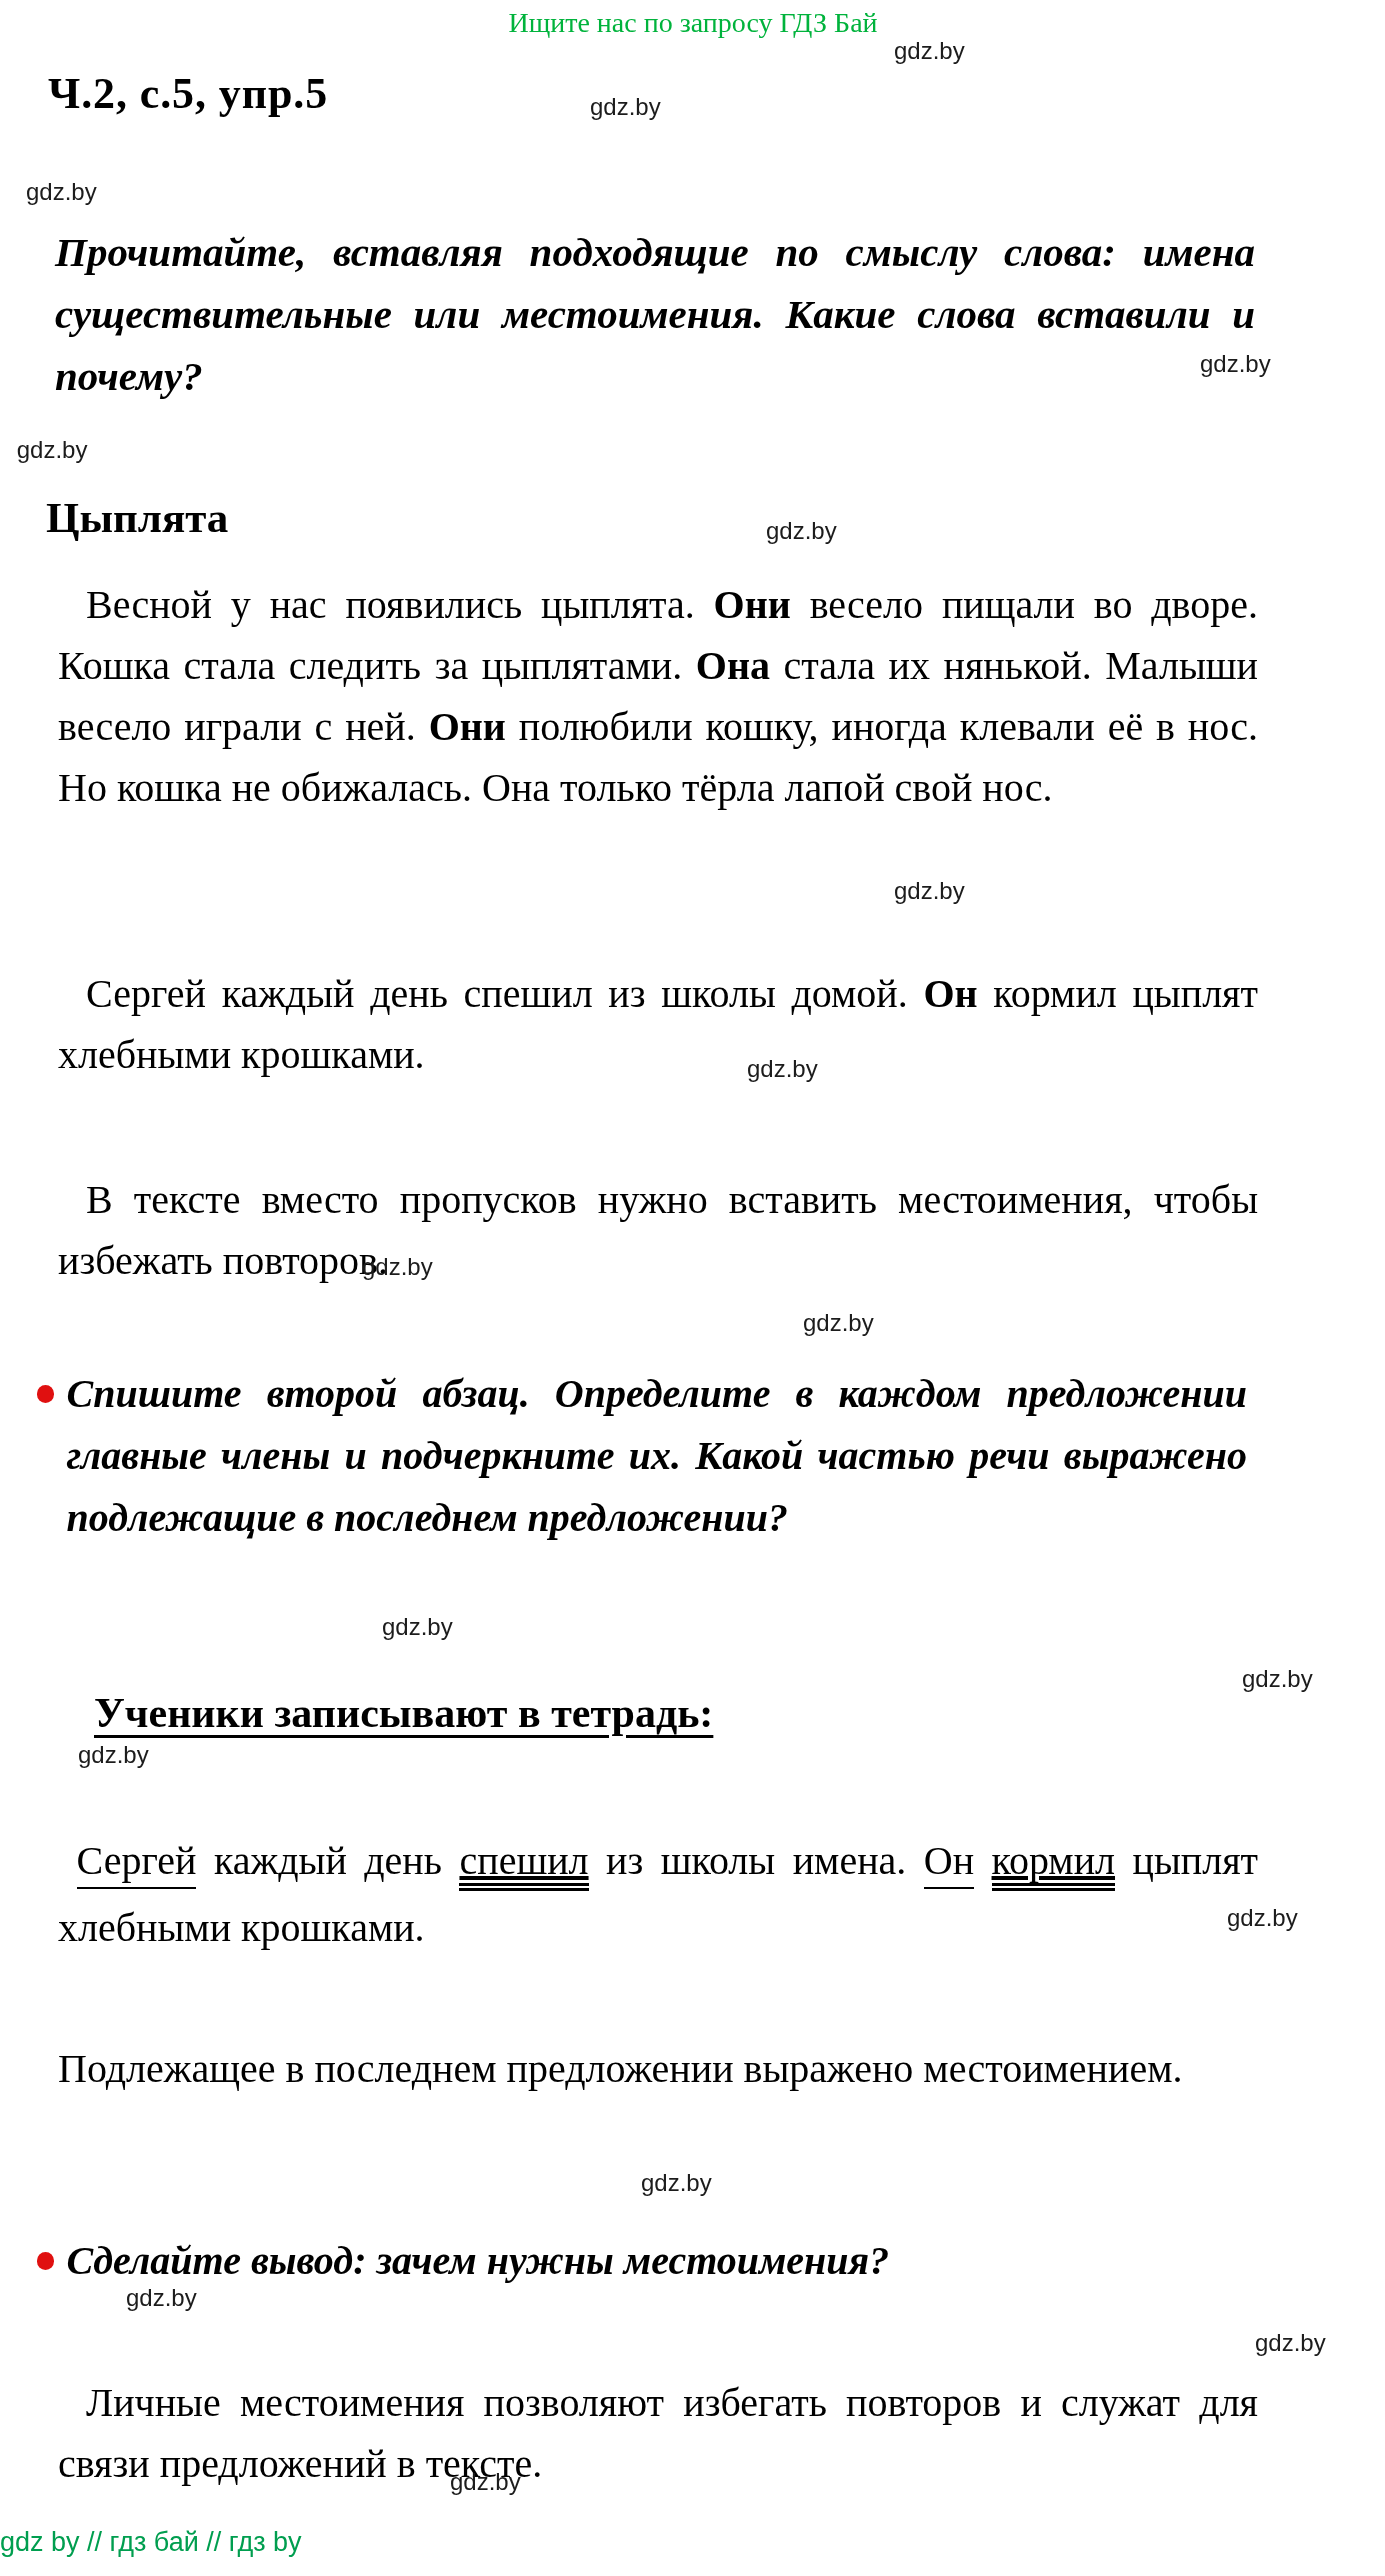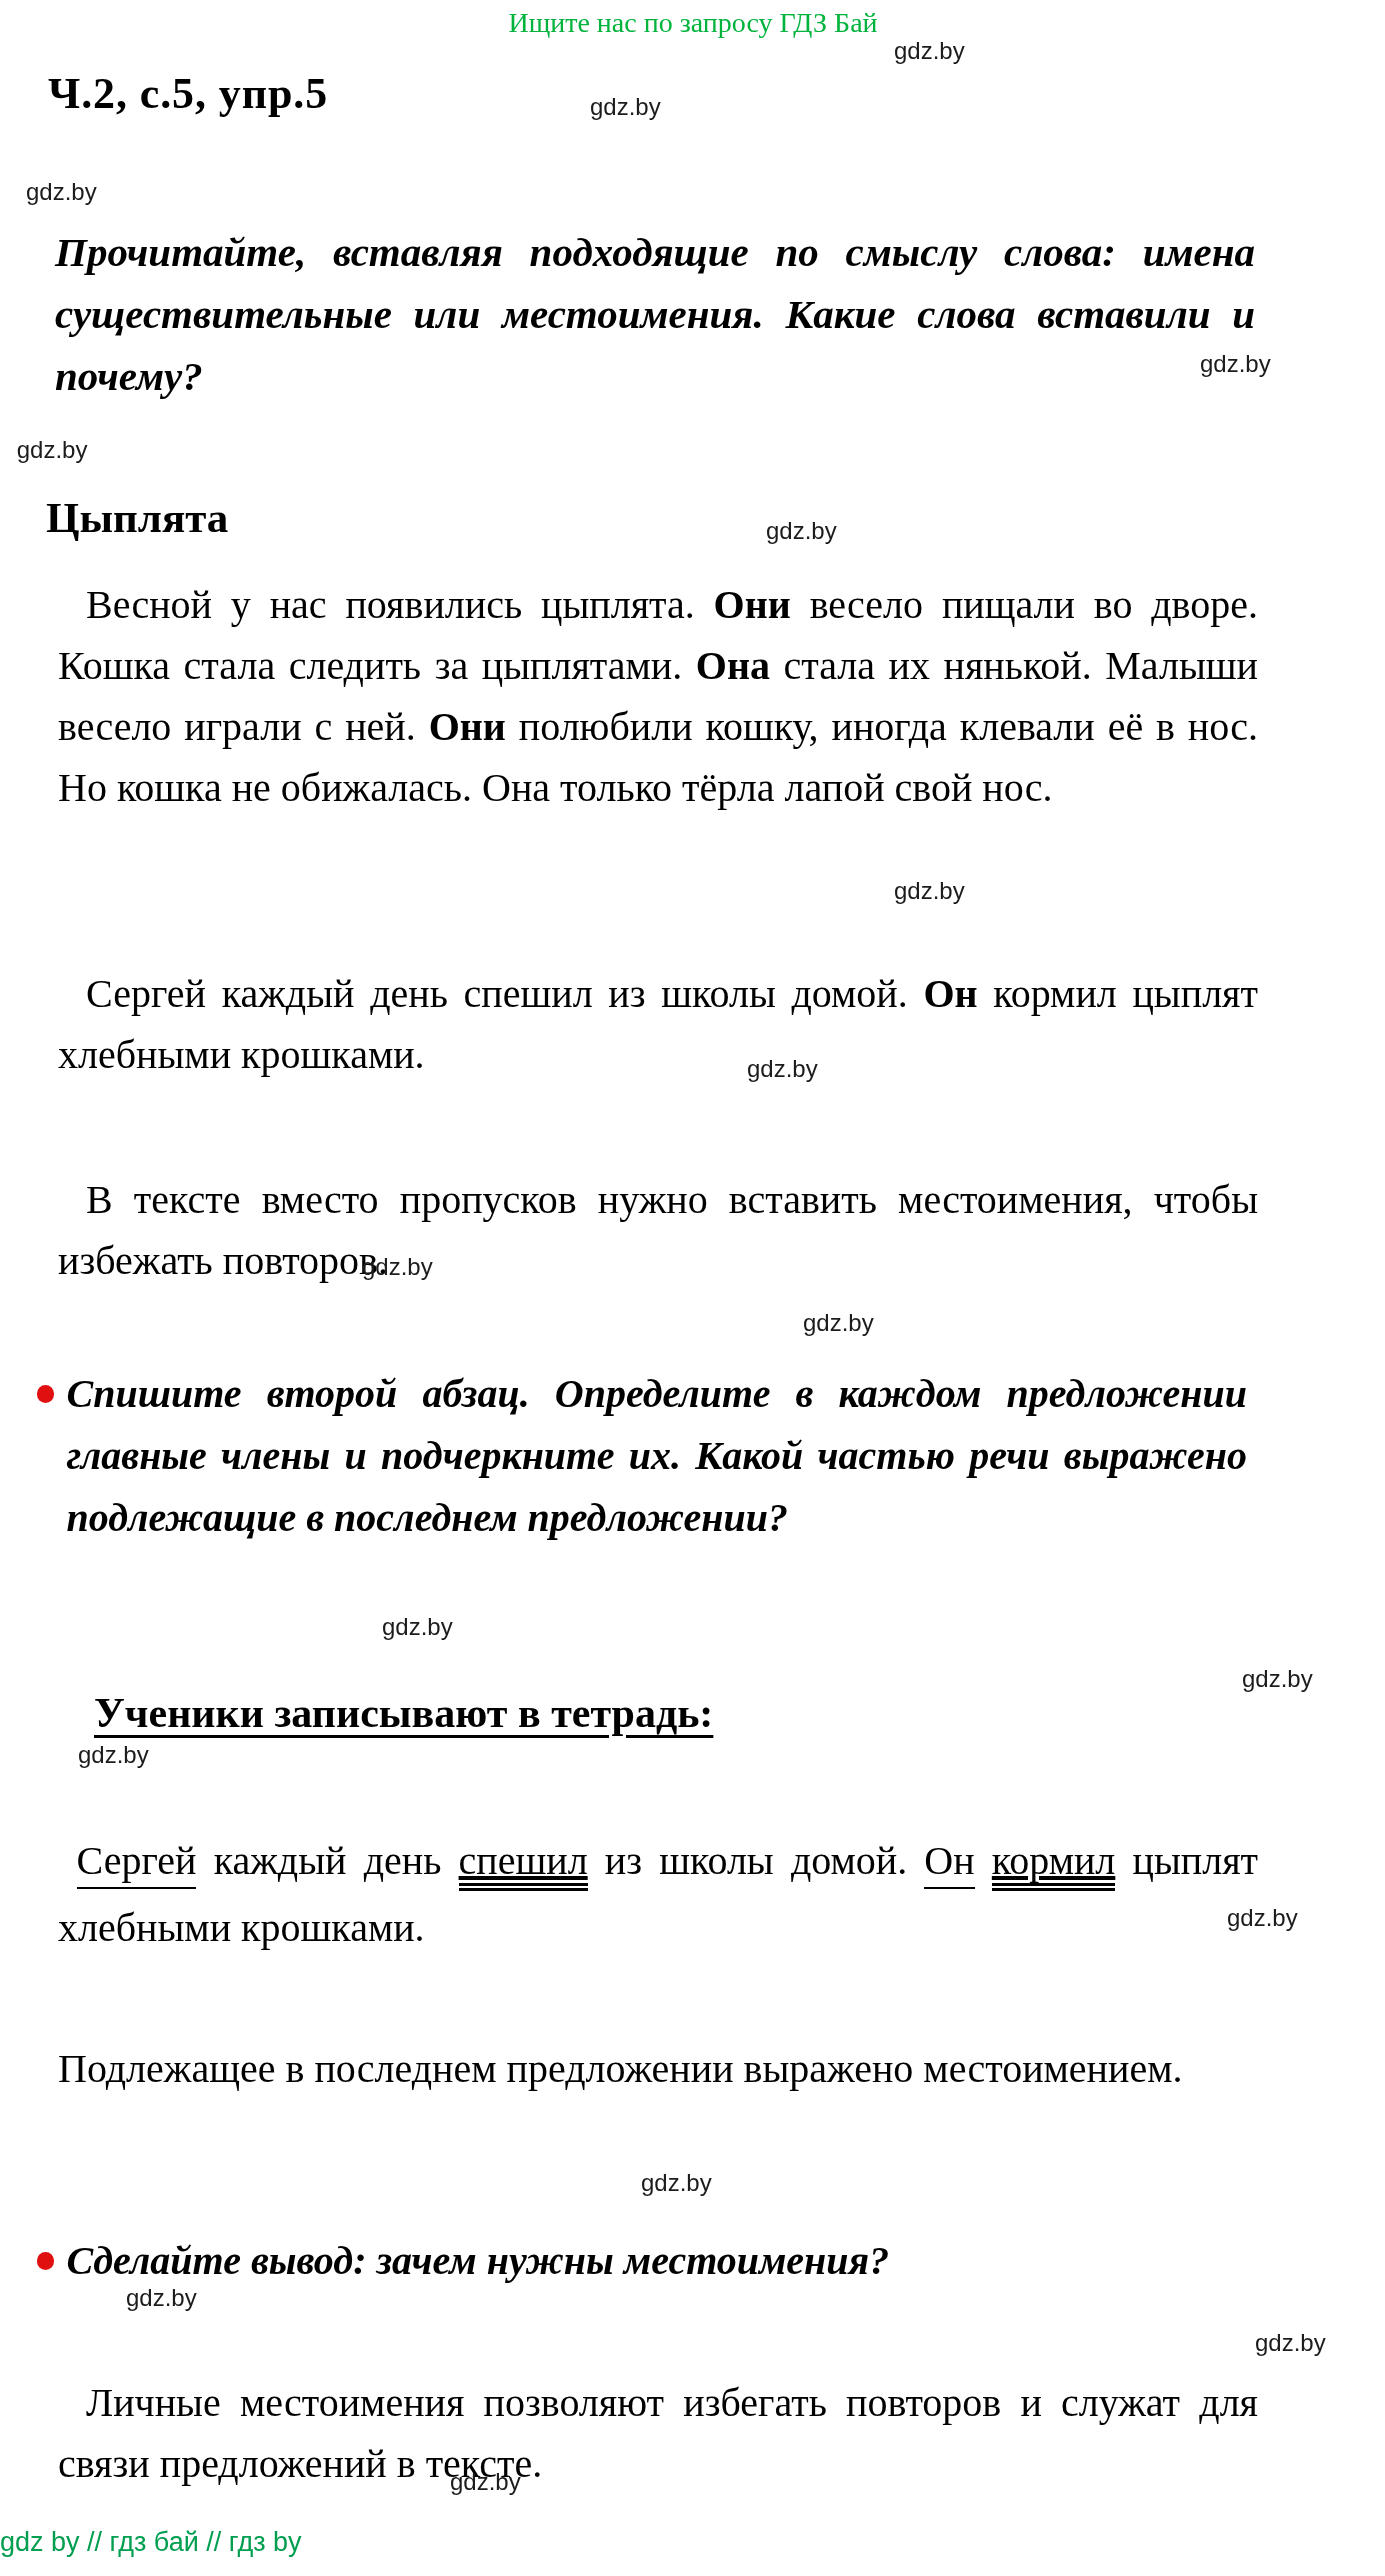--- a/index.html
+++ b/index.html
@@ -119,21 +119,21 @@
 
   <p class="para indent s-note">В тексте вместо пропусков нужно вставить местоимения, чтобы избежать повторов.</p>
 
   <div class="bullet-block s-bullet1">
     <span class="dot"></span>
     <p class="bullet-text">Спишите второй абзац. Определите в каждом предложении главные члены и подчеркните их. Какой частью речи выражено подлежащие в последнем предложении?</p>
   </div>
 
   <div class="s-nb-heading">Ученики записывают в тетрадь:</div>
 
-  <p class="para s-answer"><span class="u1">Сергей</span><span> каждый день </span><span class="u2">спешил</span><span> из школы домой. </span><span class="u1">Он</span><span> </span><span class="u2">кормил</span><span> цыплят хлебными крошками.</span></p>
+  <p class="para s-answer"><span class="u1">Сергей</span><span> каждый день </span><span class="u2">спешил</span><span> из школы имена. </span><span class="u1">Он</span><span> </span><span class="u2">кормил</span><span> цыплят хлебными крошками.</span></p>
 
   <p class="para s-conclusion">Подлежащее в последнем предложении выражено местоимением.</p>
 
   <div class="bullet-block s-bullet2">
     <span class="dot"></span>
     <p class="bullet-text">Сделайте вывод: зачем нужны местоимения?</p>
   </div>
 
   <p class="para indent s-summary">Личные местоимения позволяют избегать повторов и служат для связи предложений в тексте.</p>
 

